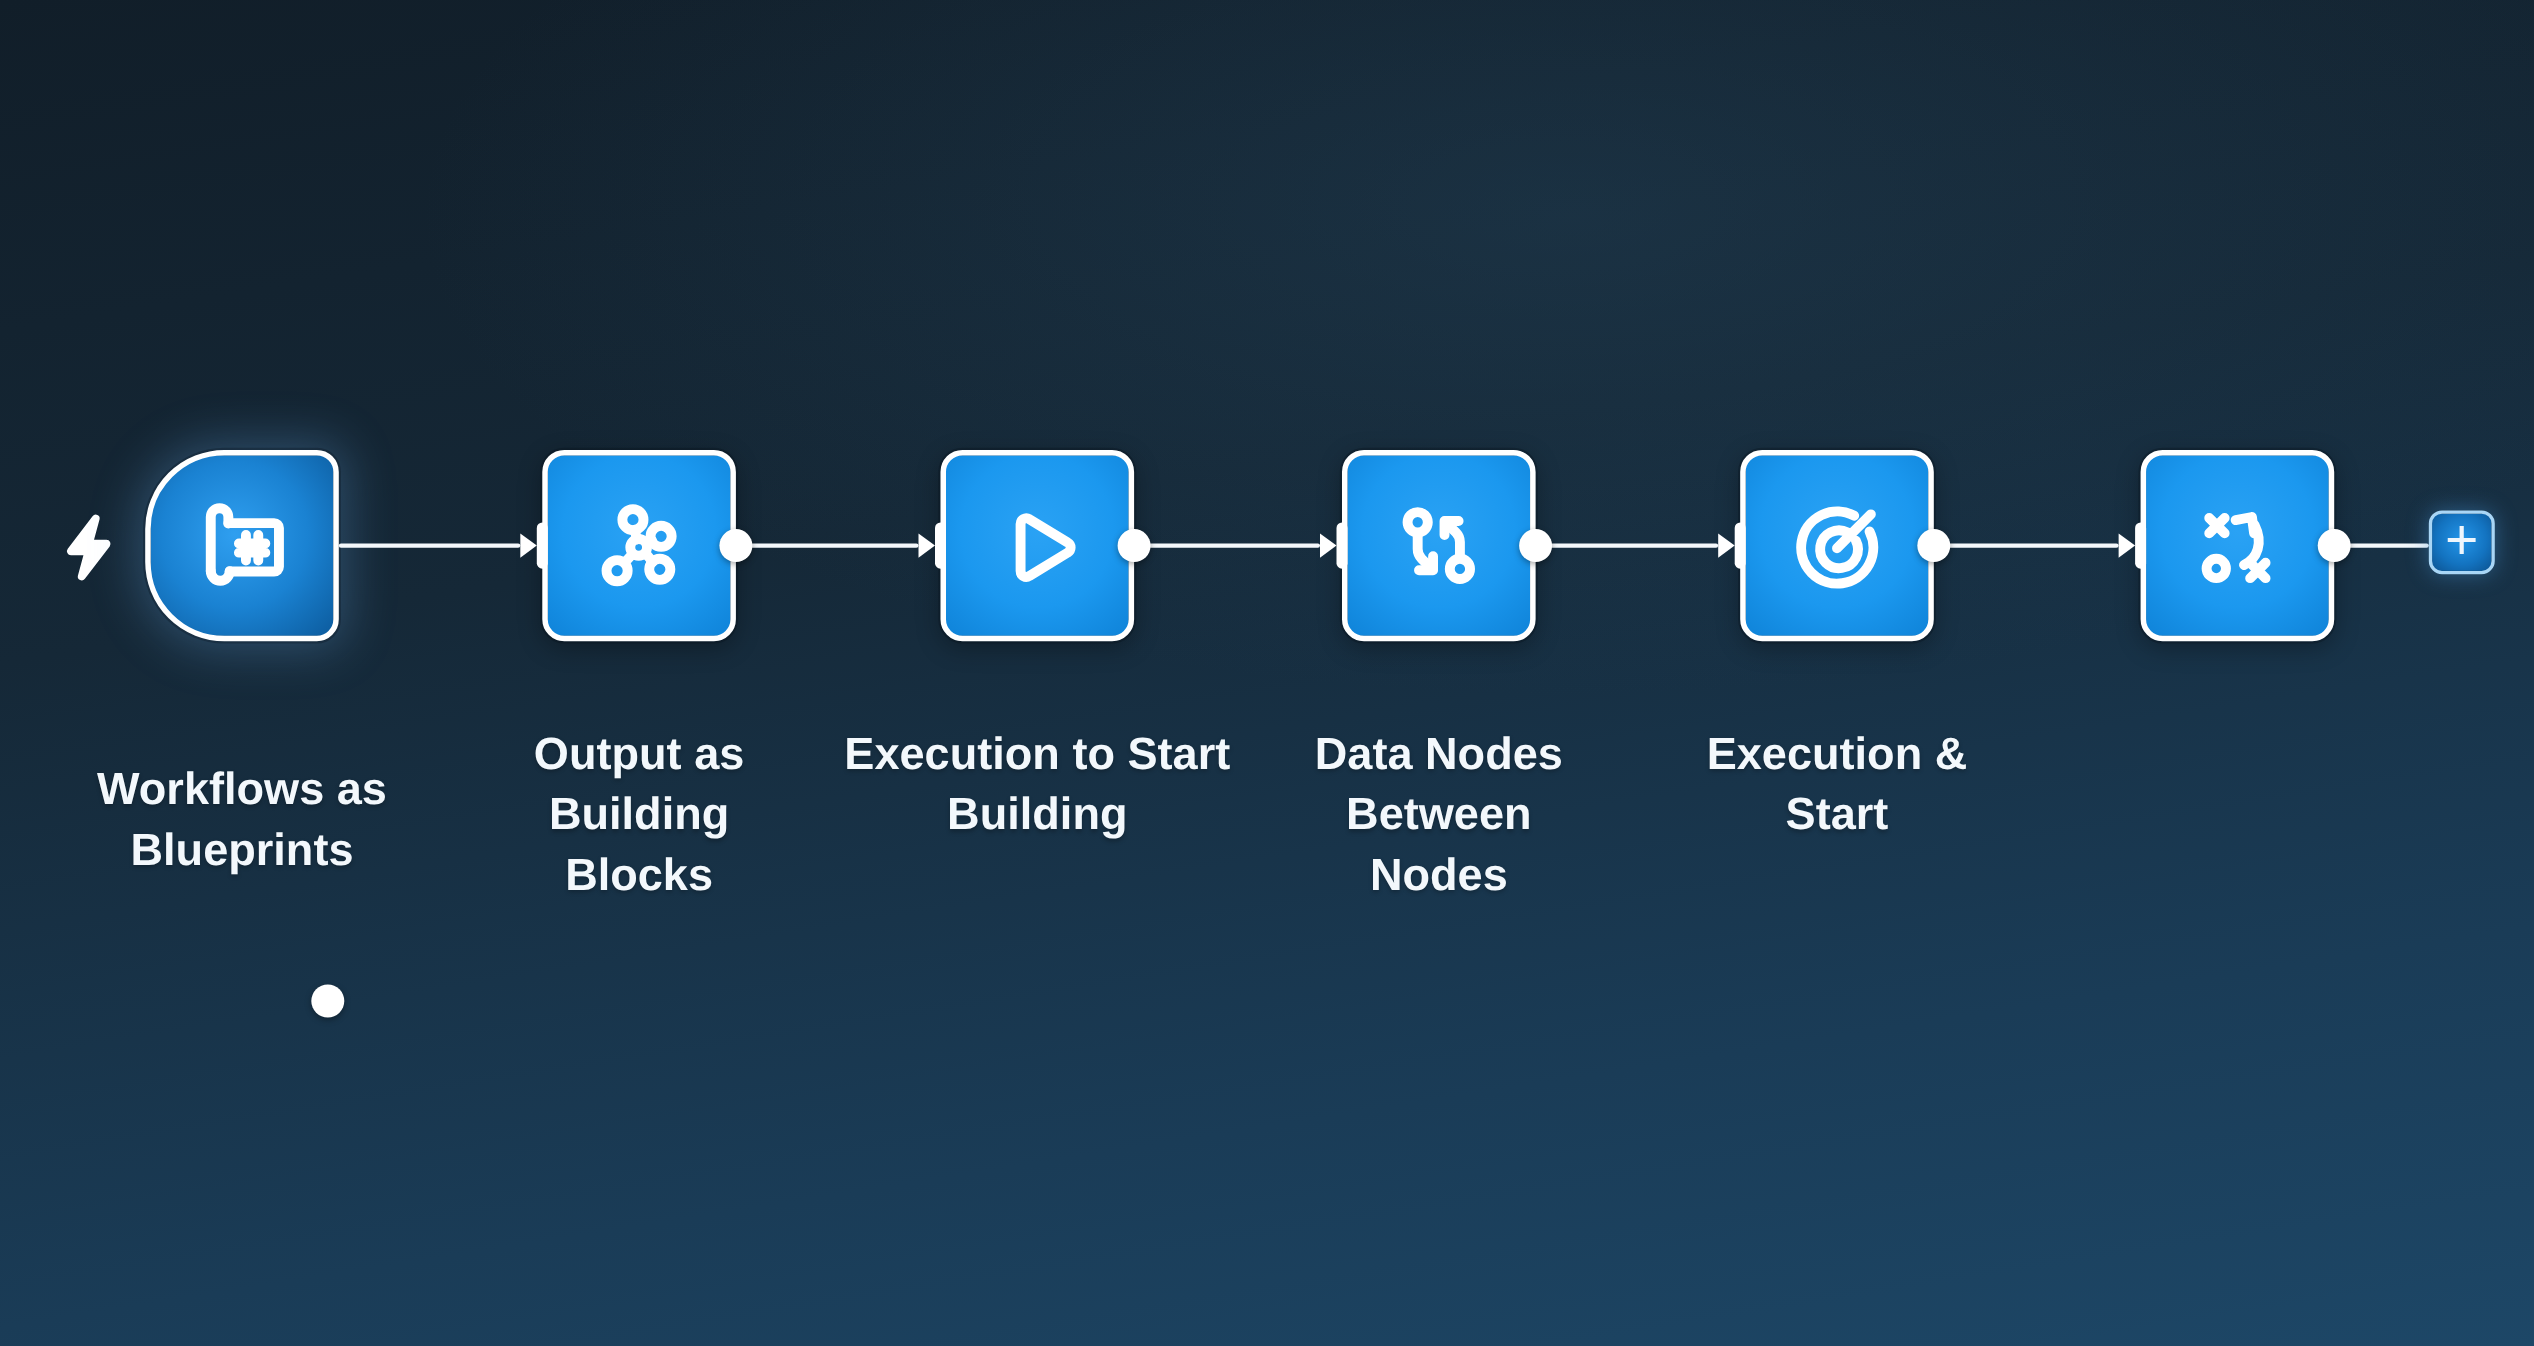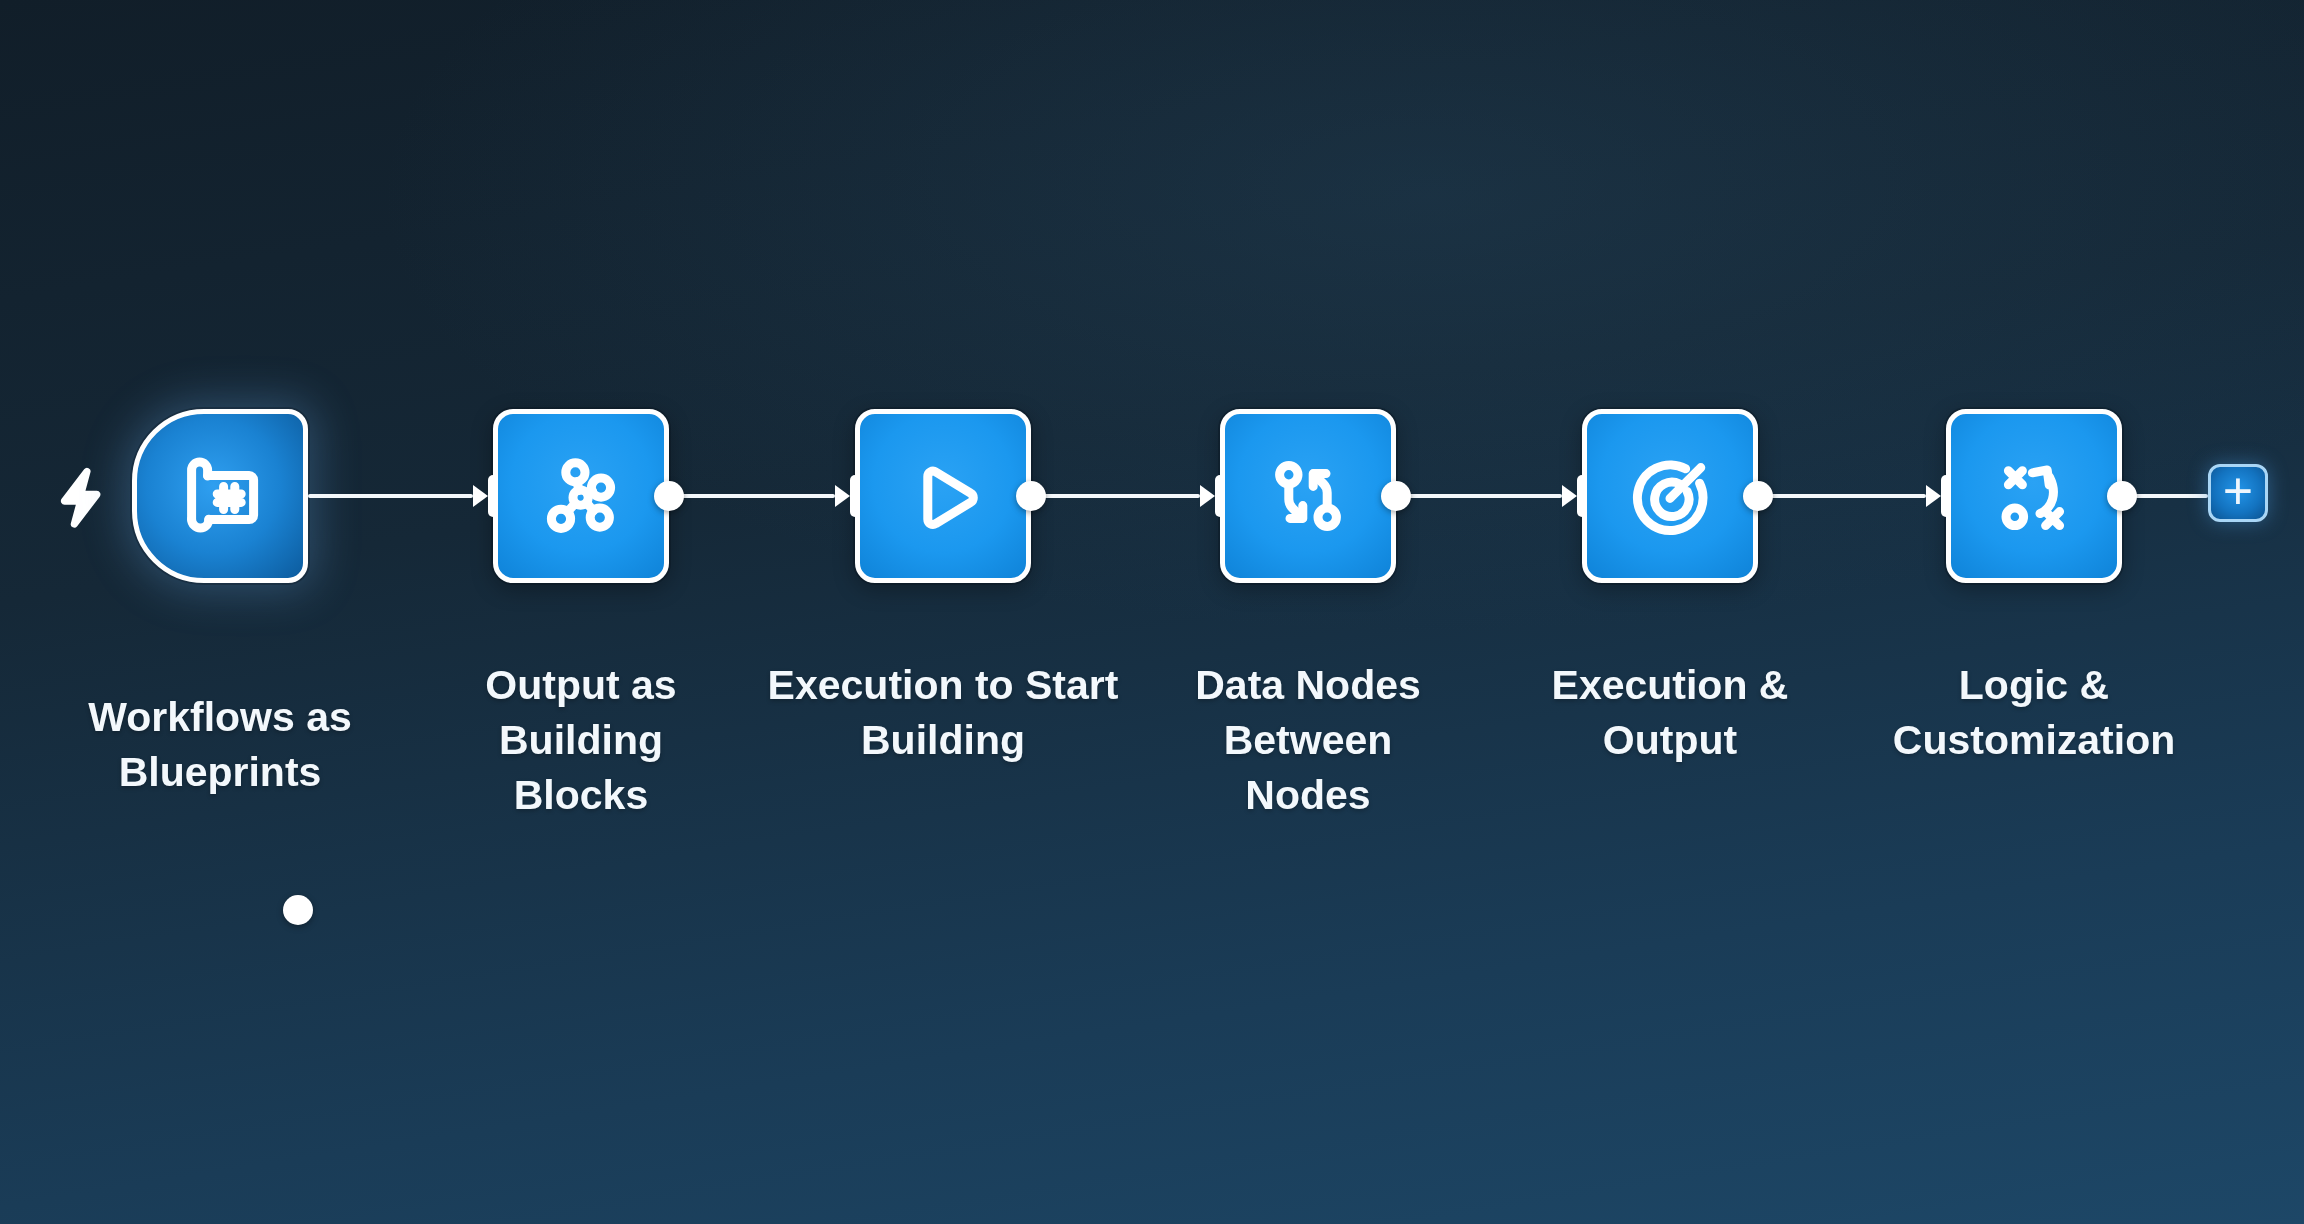--- a/index.html
+++ b/index.html
@@ -187,20 +187,16 @@
     <div>Execution to Start</div>
     <div>Building</div>
   </div>
   <div class="label l4">
     <div>Data Nodes</div>
     <div>Between</div>
     <div>Nodes</div>
   </div>
   <div class="label l5">
     <div>Execution &amp;</div>
-    <div>Output</div>
-  </div>
-  <div class="label l6">
-    <div>Logic &amp;</div>
-    <div>Customization</div>
+    <div>Start</div>
   </div>
 
 </div>
 
 </body></html>

